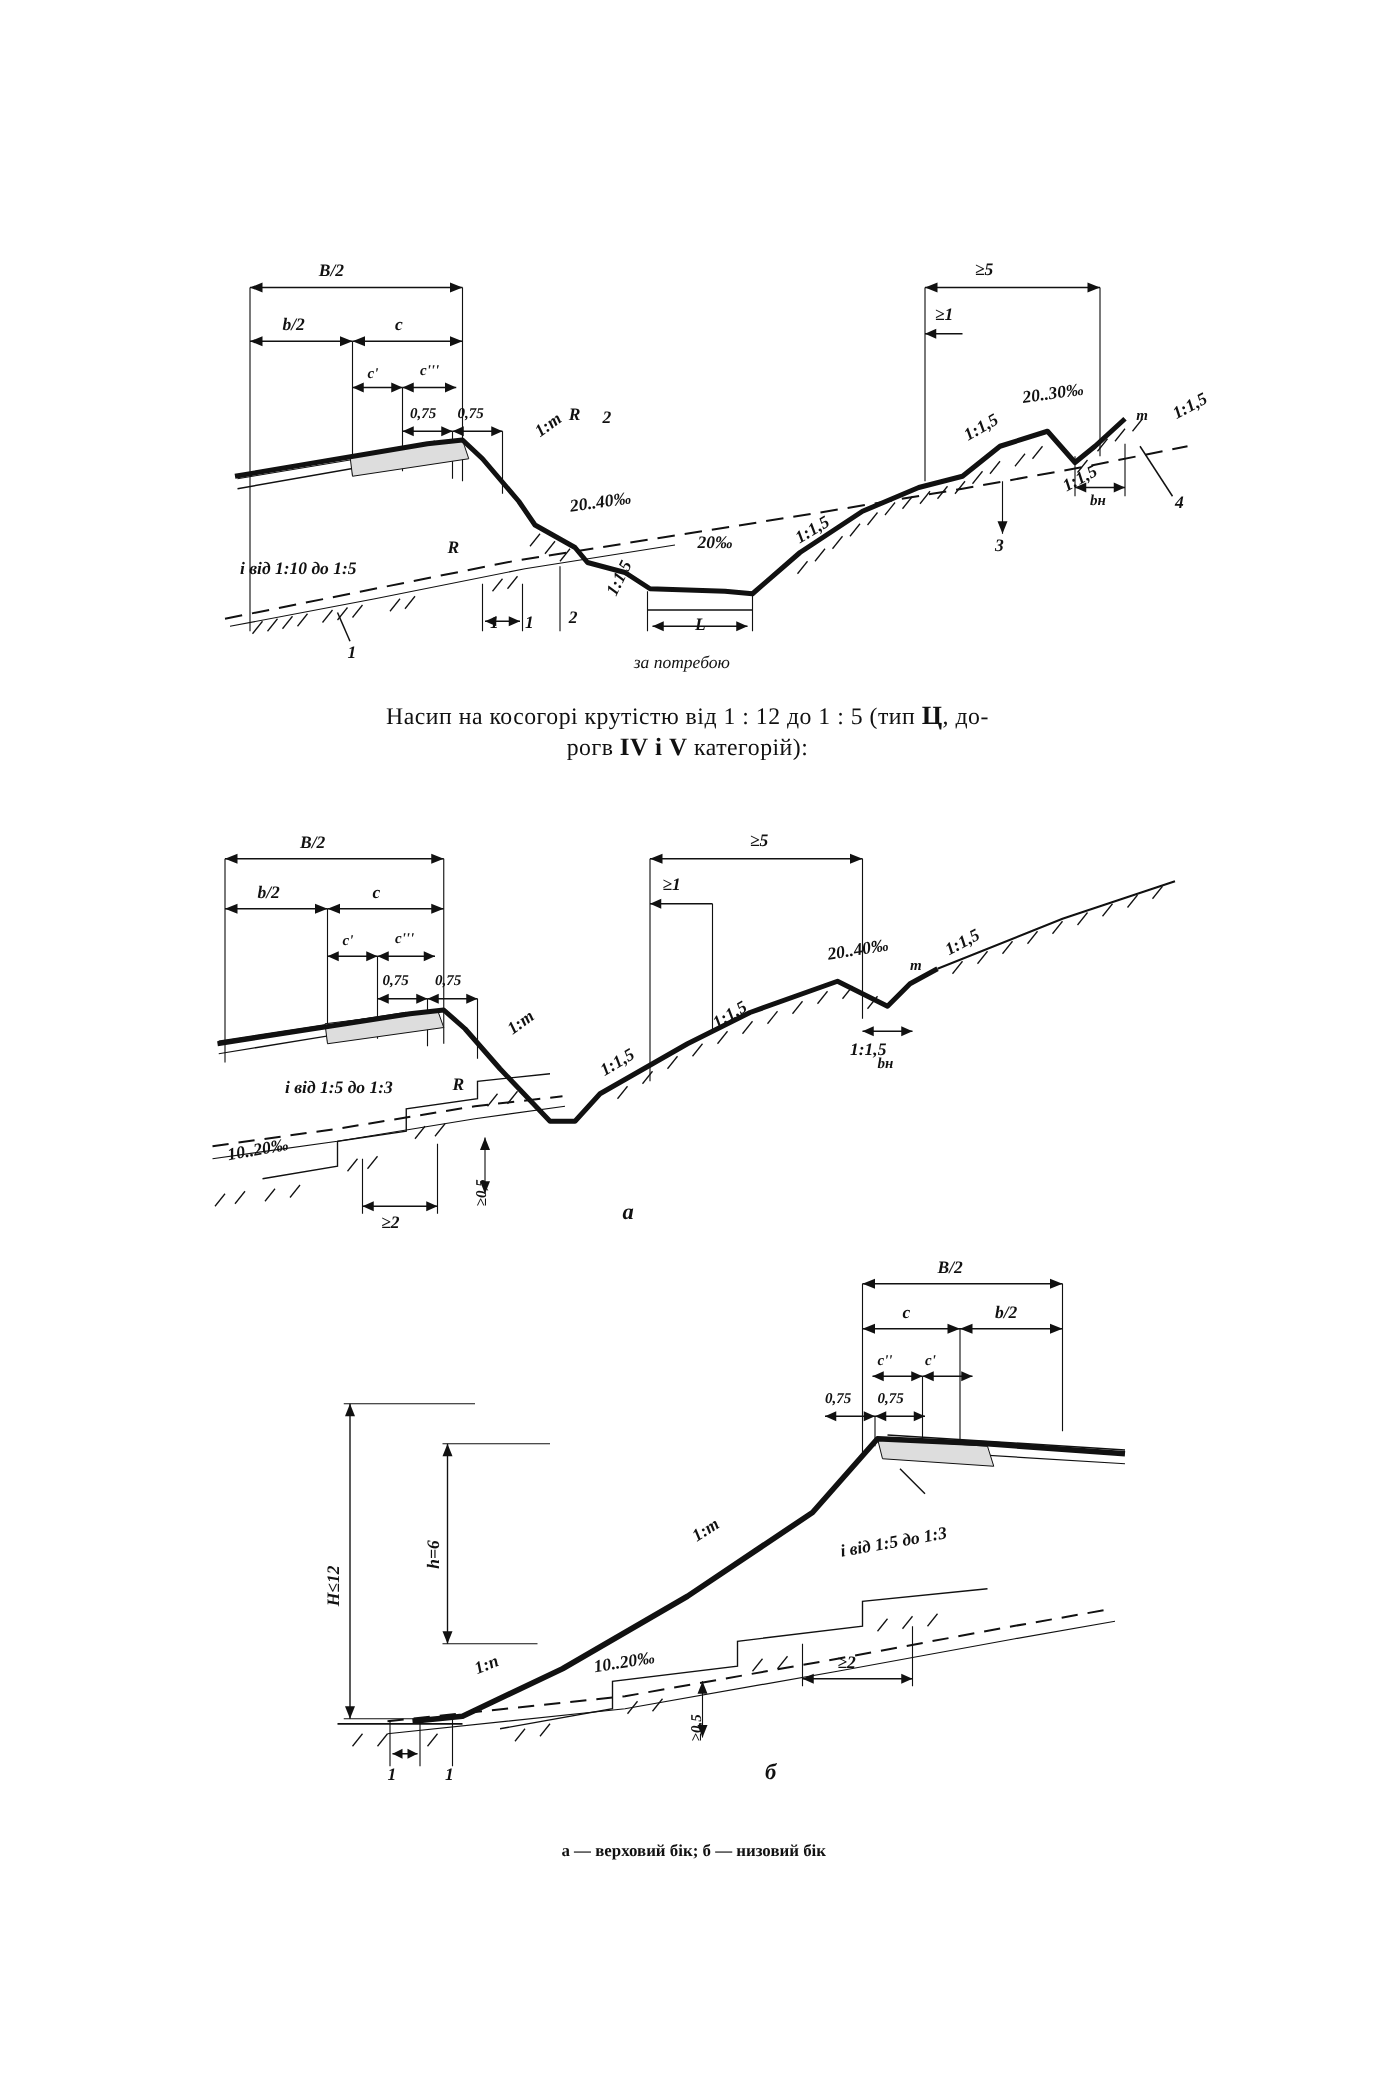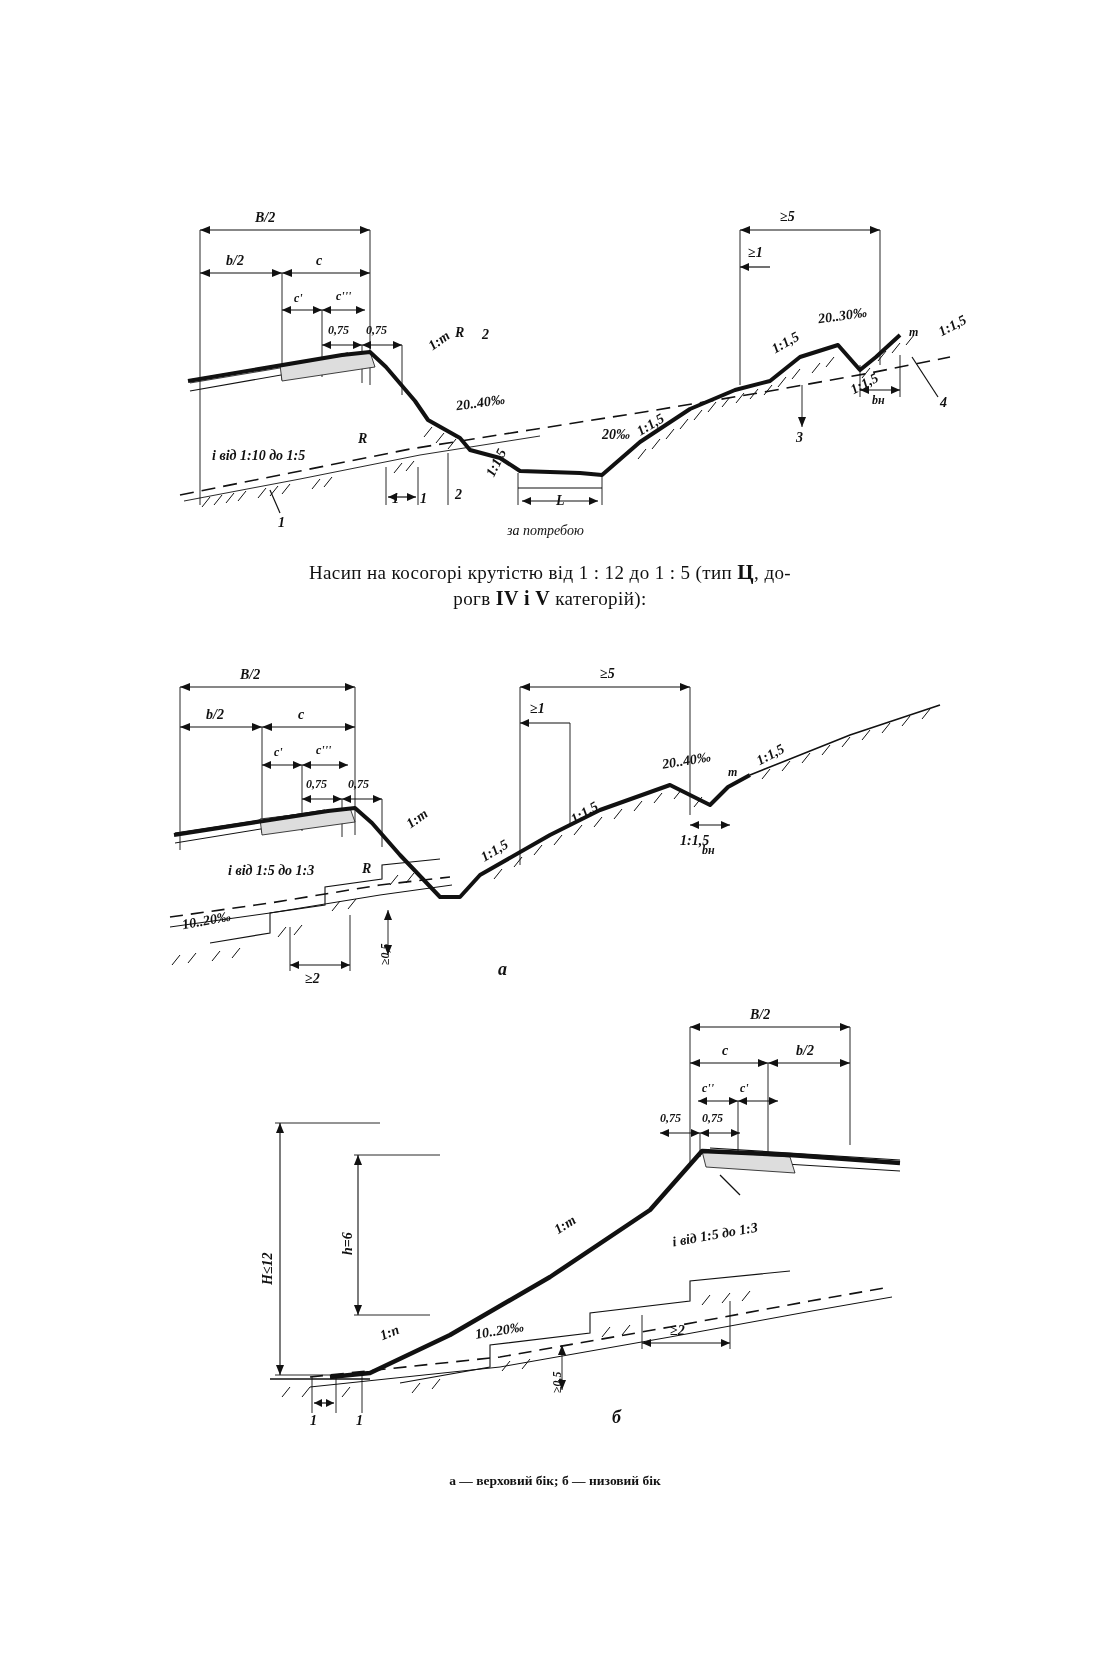--- a/index.html
+++ b/index.html
@@ -147,29 +147,29 @@
     <span class="lbl sm" style="left:124px;top:86px;">c'</span>
     <span class="lbl sm" style="left:166px;top:84px;">c'''</span>
     <span class="lbl sm" style="left:158px;top:118px;">0,75</span>
     <span class="lbl sm" style="left:196px;top:118px;">0,75</span>
     <span class="lbl" style="left:610px;top:4px;">≥5</span>
     <span class="lbl" style="left:578px;top:40px;">≥1</span>
     <span class="lbl" style="left:258px;top:128px;transform:rotate(-36deg);">1:m</span>
     <span class="lbl" style="left:285px;top:120px;">R</span>
     <span class="lbl num" style="left:312px;top:122px;">2</span>
     <span class="lbl" style="left:286px;top:190px;transform:rotate(-8deg);">20..40‰</span>
-    <span class="lbl" style="left:388px;top:222px;margin-left:44px;">20‰</span>
+    <span class="lbl" style="left:388px;top:222px;">20‰</span>
     <span class="lbl" style="left:466px;top:212px;transform:rotate(-31deg);">1:1,5</span>
     <span class="lbl" style="left:601px;top:130px;transform:rotate(-30deg);">1:1,5</span>
     <span class="lbl" style="left:648px;top:103px;transform:rotate(-8deg);">20..30‰</span>
     <span class="lbl" style="left:680px;top:171px;transform:rotate(-28deg);">1:1,5</span>
     <span class="lbl sm" style="left:739px;top:120px;">m</span>
     <span class="lbl" style="left:768px;top:113px;transform:rotate(-28deg);">1:1,5</span>
     <span class="lbl sm" style="left:702px;top:188px;">bн</span>
-    <span class="lbl" style="left:42px;top:243px;">i від 1:10 до 1:5</span>
+    <span class="lbl" style="left:22px;top:243px;">i від 1:10 до 1:5</span>
     <span class="lbl" style="left:188px;top:226px;">R</span>
     <span class="lbl num" style="left:222px;top:286px;">1</span>
     <span class="lbl num" style="left:250px;top:286px;">1</span>
     <span class="lbl num" style="left:285px;top:282px;">2</span>
     <span class="lbl" style="left:312px;top:250px;transform:rotate(-64deg);">1:1,5</span>
     <span class="lbl" style="left:386px;top:288px;">L</span>
     <span class="lbl" style="left:337px;top:318px;font-weight:normal;">за потребою</span>
     <span class="lbl num" style="left:108px;top:310px;">1</span>
     <span class="lbl num" style="left:626px;top:225px;">3</span>
     <span class="lbl num" style="left:770px;top:190px;">4</span>

